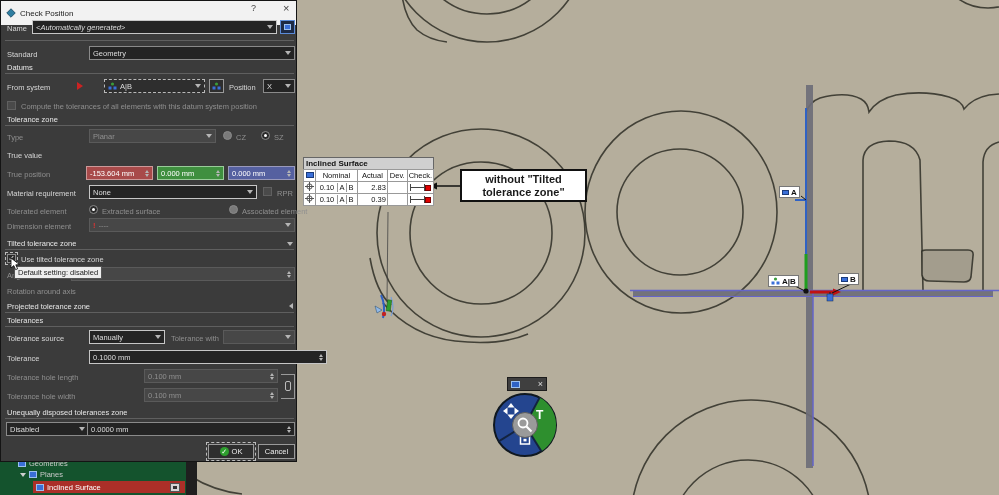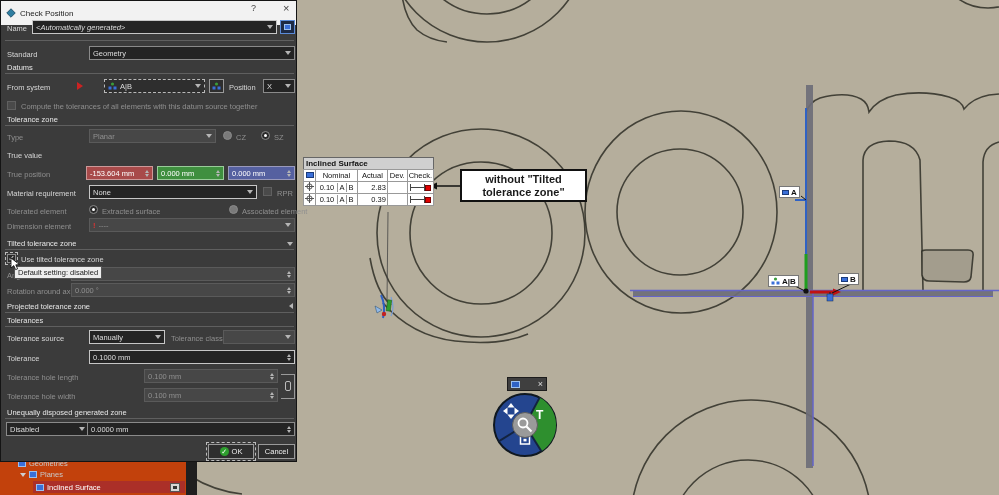--- a/index.html
+++ b/index.html
@@ -35,21 +35,21 @@
 
   
   .mtb { position:absolute; left:507px; top:377px; width:40px; height:14px; background:#3f3f3f; border:1px solid #1c1c1c;
          display:flex; align-items:center; gap:3px; padding:0 3px; z-index:3; }
   .mtb .blue { width:9px; height:7px; background:#2f62c4; border:1px solid #9cc0ee; }
   .mtb .x { color:#ddd; font-size:9px; line-height:9px; margin-left:auto; }
 
   .navwheel { position:absolute; left:492px; top:392px; z-index:3; }
 
   
-  .tree { position:absolute; left:0; top:458px; width:197px; height:37px; background:#c2410c; z-index:2; font-size:7.5px; }
+  .tree { position:absolute; left:0; top:458px; width:197px; height:37px; background:#14532d; z-index:2; font-size:7.5px; }
   .tree .scrollstrip { position:absolute; right:0; top:0; width:11px; height:37px; background:#1f1f1f; }
   .trow { position:absolute; display:flex; align-items:center; gap:3px; color:#c9c9c9; }
   .trow .sq { width:8px; height:7px; background:#3a6fd8; border:1px solid #9cc0ee; }
   .trow .caret { width:0; height:0; border-left:3px solid transparent; border-right:3px solid transparent; border-top:4px solid #cfcfcf; }
   .trow.sel { background:#ab2f28; color:#fff; }
   .eyebox { position:absolute; left:137px; top:2px; width:10px; height:9px; background:#d6d6d6; border:1px solid #555; }
   .eyebox::after { content:""; position:absolute; left:2px; top:2px; width:4px; height:3px; background:#333; }
 
   
   .dlg { position:absolute; left:0; top:0; width:297px; height:462px; background:#3b3b3b; border:1px solid #141414; z-index:10; font-size:7.5px; }
@@ -323,21 +323,21 @@
           <rect x="0.5" y="4.5" width="3" height="3" fill="#3a6fd8"></rect>
           <rect x="5.5" y="4.5" width="3" height="3" fill="#3a6fd8"></rect>
         </svg>
     </div>
     <span class="lb" style="left:228px;top:82px">Position</span>
     <div class="cb" style="left:262px;top:78px;width:32px">
       <span class="cb-txt">X</span>
       <span class="tri-d"></span>
     </div>
     <span class="chk empty" style="left:6px;top:100px"></span>
-    <span class="lb dis" style="left:20px;top:101px">Compute the tolerances of all elements with this datum source together</span>
+    <span class="lb dis" style="left:20px;top:101px">Compute the tolerances of all elements with this datum system position</span>
 
     <span class="hdr" style="top:114px">Tolerance zone</span>
     <div class="hline" style="top:124px"></div>
     <span class="lb dis" style="top:132px">Type</span>
     <div class="cb dis" style="left:88px;top:128px;width:127px">
       <span class="cb-txt">Planar</span>
       <span class="tri-d"></span>
     </div>
     <span class="radio off" style="left:222px;top:130px"></span>
     <span class="lb dis" style="left:235px;top:132px">CZ</span>
@@ -403,46 +403,39 @@
     <div class="sp dis" style="left:70px;top:266px;width:224px">
       <span class="cb-txt" style="padding-left:18px">1 °</span>
       <span class="spinner">
           <i class="u"></i>
           <i class="d"></i>
         </span>
     </div>
     <div class="tooltip">Default setting: disabled</div>
 
     <span class="lb dis" style="top:286px">Rotation around axis</span>
-    <div class="sp dis" style="left:70px;top:282px;width:224px">
-      <span class="cb-txt">0.000 °</span>
-      <span class="spinner">
-          <i class="u"></i>
-          <i class="d"></i>
-        </span>
-    </div>
 
     <span class="hdr" style="top:301px">Projected tolerance zone</span>
     <span class="secarrow-l" style="left:288px;top:302px"></span>
     <div class="hline" style="top:311px"></div>
 
     <span class="hdr" style="top:315px">Tolerances</span>
     <div class="hline" style="top:325px"></div>
     <span class="lb" style="top:333px">Tolerance source</span>
     <div class="cb focus" style="left:88px;top:329px;width:76px">
       <span class="cb-txt">Manually</span>
       <span class="tri-d"></span>
     </div>
-    <span class="lb dis" style="left:170px;top:333px">Tolerance class</span>
+    <span class="lb dis" style="left:170px;top:333px">Tolerance with</span>
     <div class="cb dis" style="left:222px;top:329px;width:72px">
       <span class="tri-d"></span>
     </div>
 
     <span class="lb" style="top:353px">Tolerance</span>
-    <div class="sp focus" style="left:88px;top:349px;width:206px">
+    <div class="sp focus" style="left:88px;top:349px;width:238px">
       <span class="cb-txt">0.1000 mm</span>
       <span class="spinner">
           <i class="u"></i>
           <i class="d"></i>
         </span>
     </div>
 
     <span class="lb dis" style="top:372px">Tolerance hole length</span>
     <div class="sp dis" style="left:143px;top:368px;width:134px">
       <span class="cb-txt">0.100 mm</span>
@@ -455,21 +448,21 @@
     <div class="sp dis" style="left:143px;top:387px;width:134px">
       <span class="cb-txt">0.100 mm</span>
       <span class="spinner">
           <i class="u"></i>
           <i class="d"></i>
         </span>
     </div>
     <div class="linkbrace"></div>
     <div class="linkicon"></div>
 
-    <span class="hdr" style="top:407px">Unequally disposed generated zone</span>
+    <span class="hdr" style="top:407px">Unequally disposed tolerances zone</span>
     <div class="hline" style="top:417px"></div>
     <div class="cb" style="left:5px;top:421px;width:83px">
       <span class="cb-txt">Disabled</span>
       <span class="tri-d"></span>
     </div>
     <div class="sp" style="left:86px;top:421px;width:208px">
       <span class="cb-txt">0.0000 mm</span>
       <span class="spinner">
           <i class="u"></i>
           <i class="d"></i>

